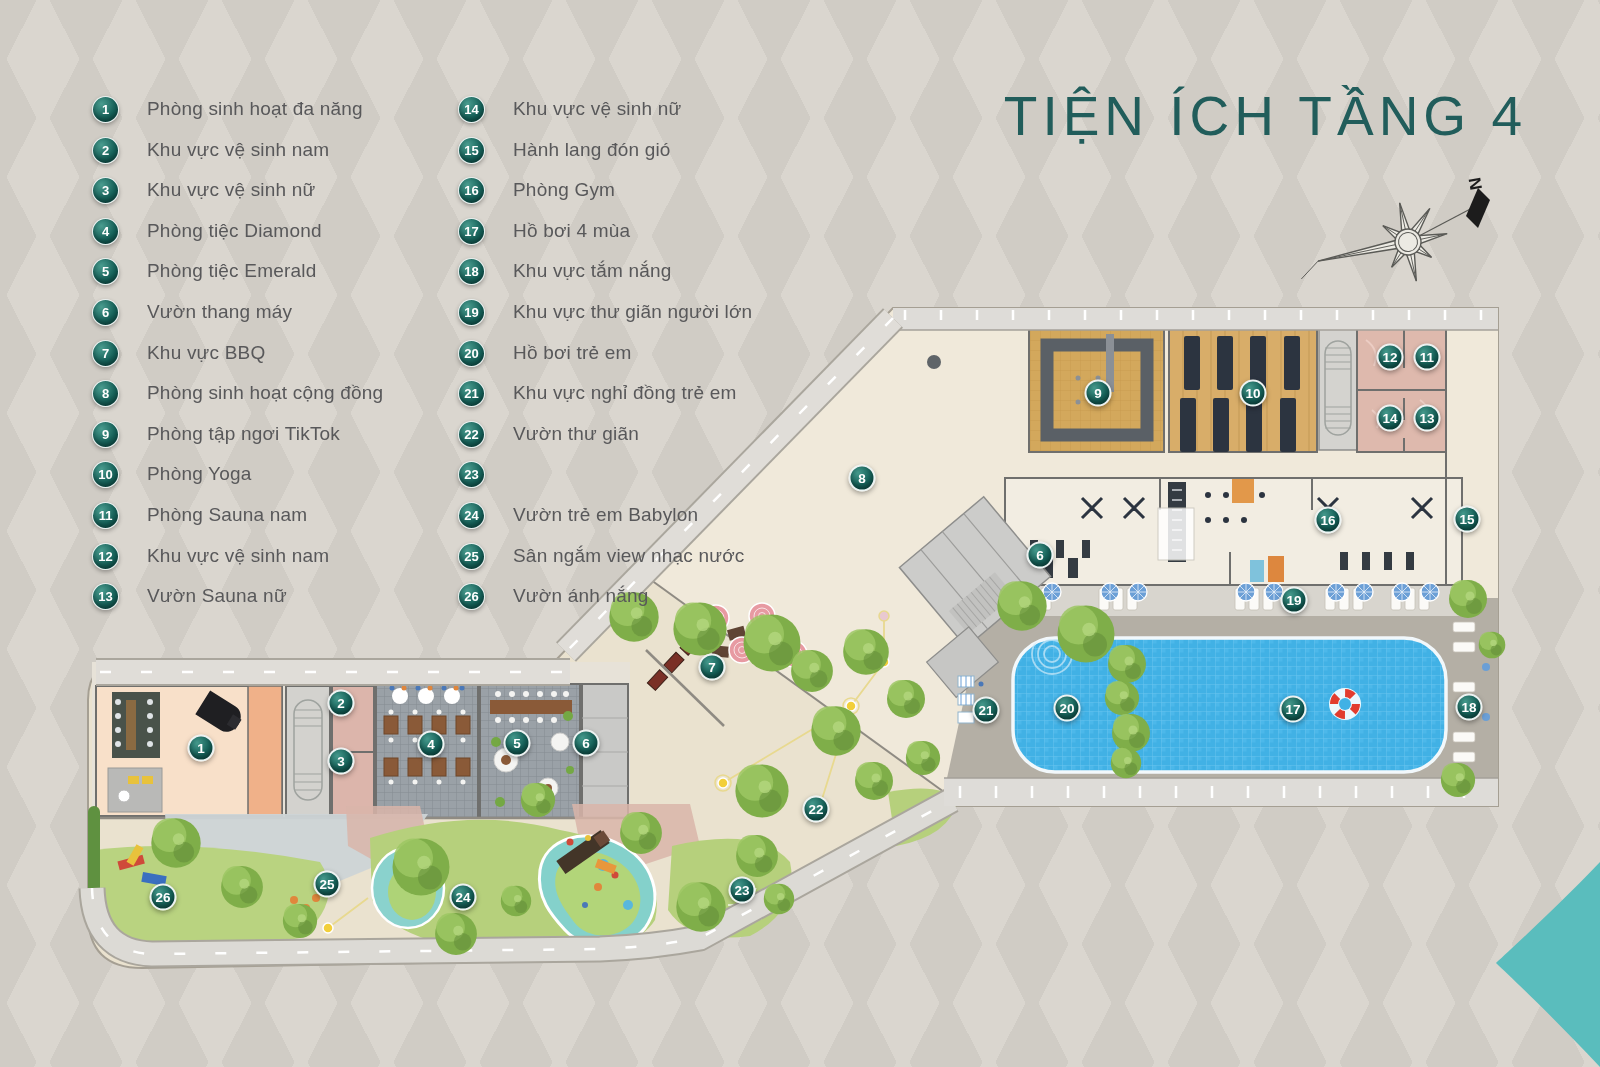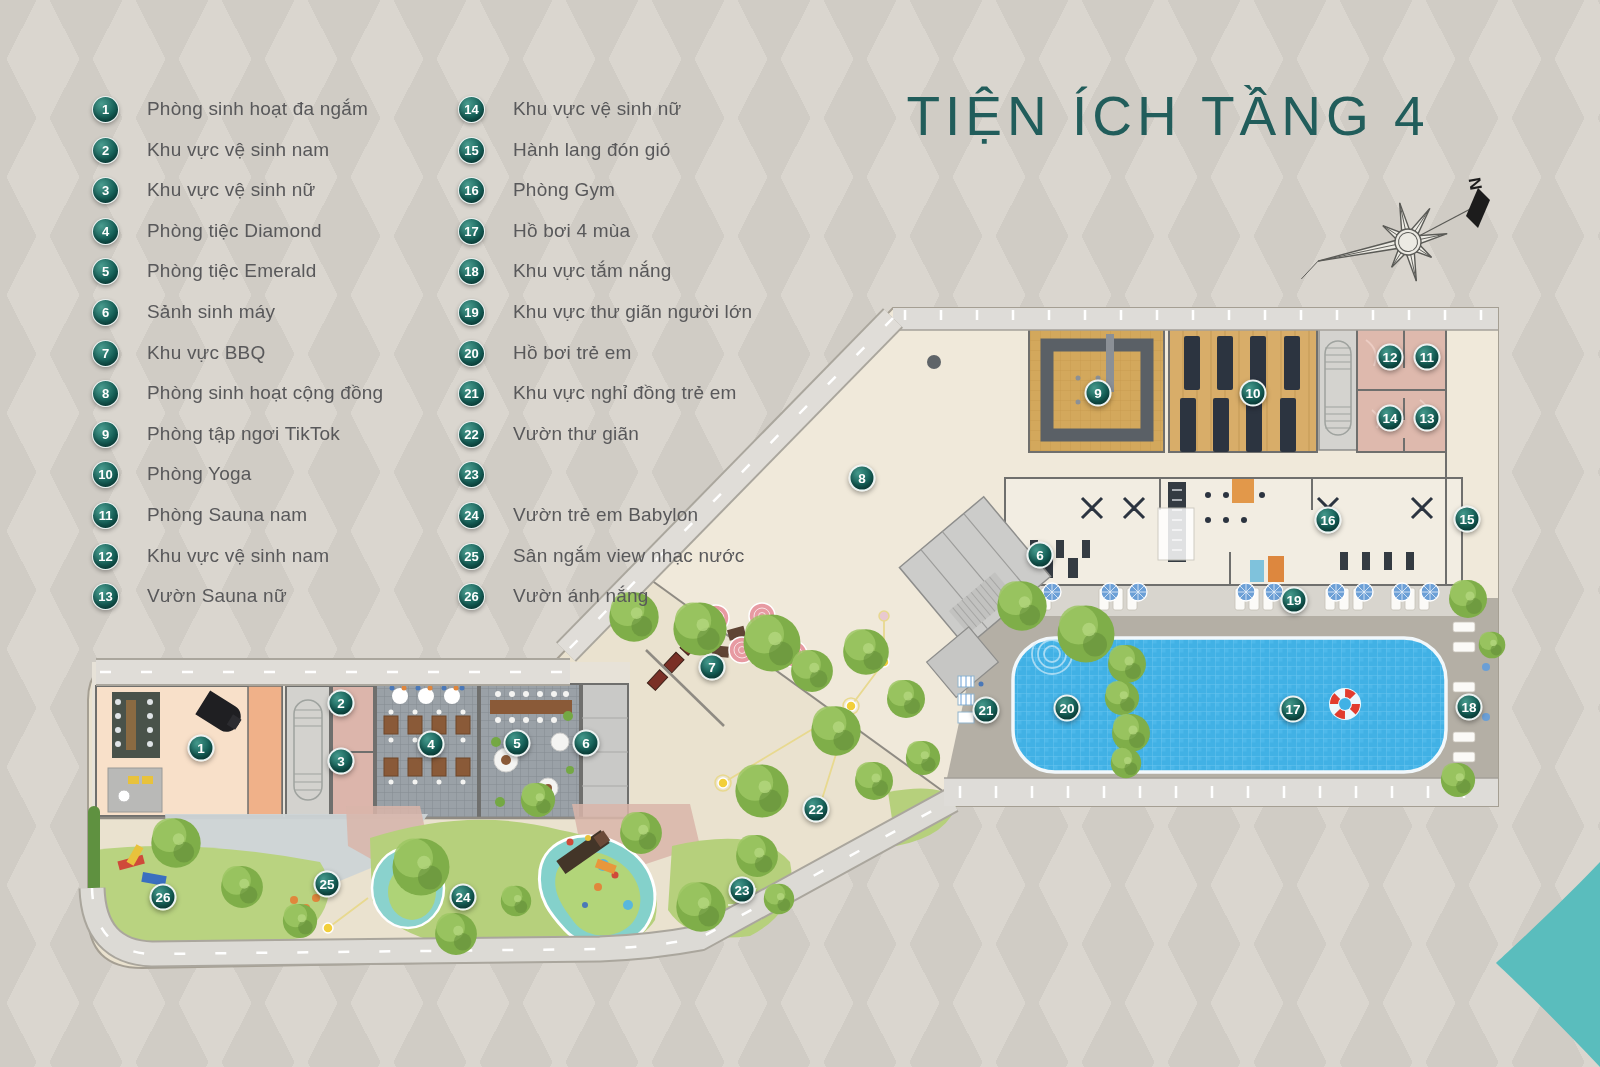--- a/index.html
+++ b/index.html
@@ -16,21 +16,21 @@
   .lcol{display:flex;flex-direction:column;width:310px;}
   .lcol.c2{width:320px;}
   .lrow{display:flex;align-items:flex-start;min-height:24px;margin-bottom:13.6px;}
   .lbadge{flex:0 0 auto;width:25px;height:25px;border-radius:50%;margin-right:28px;
     background:radial-gradient(circle at 34% 28%,#4a9c8f,#156058 58%,#093f3a 100%);
     border:1.5px solid rgba(255,255,255,.9);
     box-shadow:0 2px 4px rgba(0,0,0,.3), inset 0 -3px 5px rgba(0,0,0,.28);
     color:#fff;font-size:13px;font-weight:bold;display:flex;align-items:center;justify-content:center;}
   .llabel{font-size:19px;color:#58585a;line-height:24px;padding-top:1px;letter-spacing:.2px;}
   
-  .page-title{position:absolute;left:878px;top:84px;width:580px;text-align:center;
+  .page-title{position:absolute;left:947px;top:84px;width:580px;text-align:right;
     font-family:"Liberation Sans",sans-serif;font-weight:300;
     font-size:55px;letter-spacing:5px;color:#215d5b;white-space:nowrap;}
   
   .pbadge{position:absolute;width:27px;height:27px;border-radius:50%;
     background:radial-gradient(circle at 34% 28%,#45998c,#156058 55%,#093f3a 100%);
     border:2px solid rgba(255,255,255,.92);box-sizing:border-box;
     box-shadow:0 2px 5px rgba(0,0,0,.35), inset 0 -3px 5px rgba(0,0,0,.3);
     color:#fff;font-weight:bold;font-size:13.5px;display:flex;align-items:center;justify-content:center;
     transform:translate(-50%,-50%);cursor:pointer;}
   .compass{position:absolute;left:1290px;top:172px;width:230px;height:140px;}
@@ -473,41 +473,41 @@
       <use href="#treeG" xlink:href="#treeG" transform="translate(538,800) scale(0.9)"></use>
     </g>
 
     <path d="M1600,862 C1556,908 1512,948 1496,963 C1512,978 1556,1020 1600,1067 Z" fill="#5abdbd"></path>
   </svg>
 
   <div class="legend">
     <div class="lcol c1" id="legend-col1">
         <div class="lrow">
           <span class="lbadge">1</span>
-          <span class="llabel">Phòng sinh hoạt đa ngắm</span>
+          <span class="llabel">Phòng sinh hoạt đa năng</span>
         </div>
         <div class="lrow">
           <span class="lbadge">2</span>
           <span class="llabel">Khu vực vệ sinh nam</span>
         </div>
         <div class="lrow">
           <span class="lbadge">3</span>
           <span class="llabel">Khu vực vệ sinh nữ</span>
         </div>
         <div class="lrow">
           <span class="lbadge">4</span>
           <span class="llabel">Phòng tiệc Diamond</span>
         </div>
         <div class="lrow">
           <span class="lbadge">5</span>
           <span class="llabel">Phòng tiệc Emerald</span>
         </div>
         <div class="lrow">
           <span class="lbadge">6</span>
-          <span class="llabel">Sảnh sinh máy</span>
+          <span class="llabel">Vườn thang máy</span>
         </div>
         <div class="lrow">
           <span class="lbadge">7</span>
           <span class="llabel">Khu vực BBQ</span>
         </div>
         <div class="lrow">
           <span class="lbadge">8</span>
           <span class="llabel">Phòng sinh hoạt cộng đồng</span>
         </div>
         <div class="lrow">

